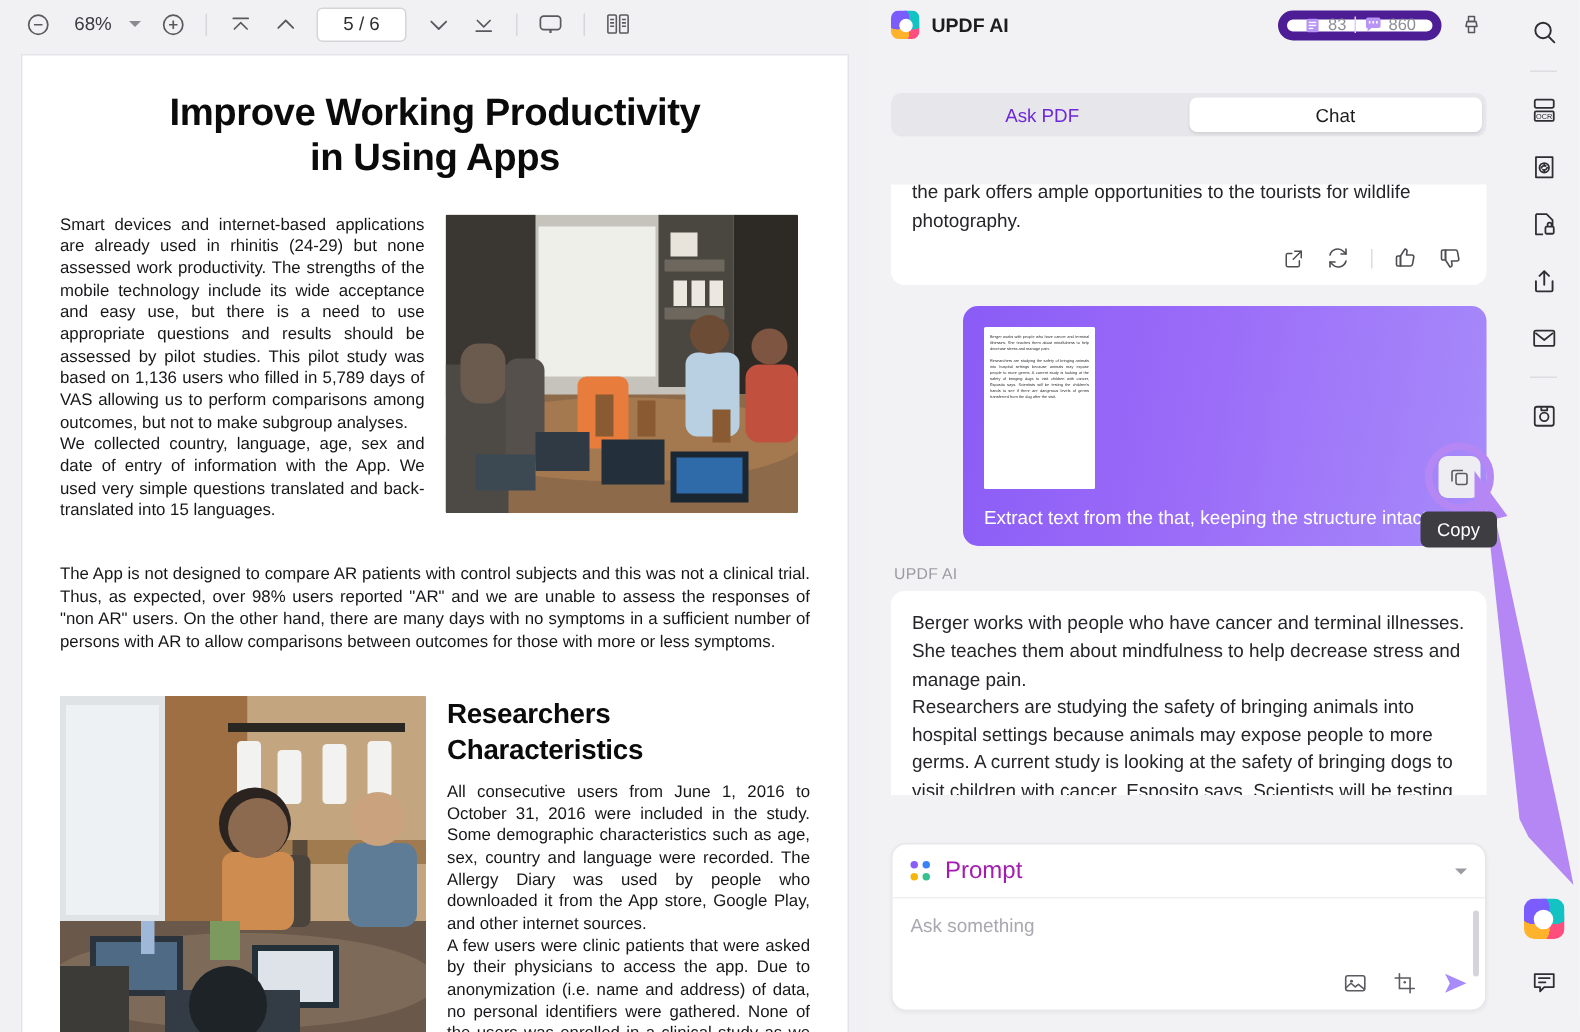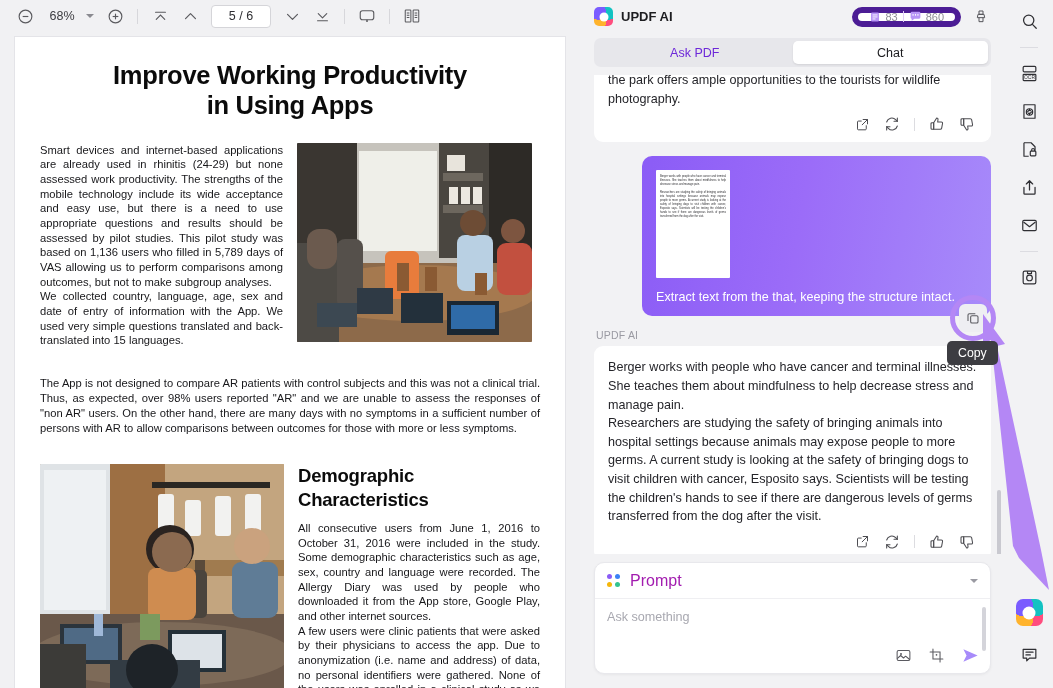--- a/index.html
+++ b/index.html
@@ -70,20 +70,21 @@
     font-weight: bold; font-size: 18.5px; color: #0b0b0b;
     margin-bottom: 9px; letter-spacing: -0.2px;
   }
   .row2 { margin-top: 28px; display: flex; gap: 14px; align-items: flex-start; }
 
   
   .ai-pane {
     width: 473px; height: 688px; background: #f2f2f4;
     display: flex; flex-direction: column; position: relative;
     padding-right: 48px;
+    gap: 24px;
   }
   .ai-header {
     height: 33px; flex: 0 0 33px; display: flex; align-items: center;
     padding: 0 12px 0 14px; gap: 8px;
   }
   .ai-logo {
     width: 19px; height: 19px; border-radius: 5px; flex: 0 0 19px;
     background:
       radial-gradient(circle at 22% 25%, #7a5cff 0 38%, transparent 39%),
       radial-gradient(circle at 78% 25%, #13c2c2 0 38%, transparent 39%),
@@ -384,21 +385,21 @@
               <rect x="128" y="166" width="58" height="42" fill="#243038"></rect>
               <rect x="132" y="170" width="50" height="34" fill="#dde3e8"></rect>
               <rect x="70" y="196" width="90" height="49" fill="#333c44"></rect>
               <circle cx="112" cy="206" r="26" fill="#1e2328"></circle>
               <rect x="0" y="180" width="46" height="65" fill="#3c3b38"></rect>
               <rect x="100" y="150" width="20" height="26" fill="#7c9a5e"></rect>
               <rect x="54" y="150" width="9" height="22" fill="#9fb8d8"></rect>
             </svg>
           </div>
           <div class="col-text">
-            <div class="sec-head">Demographic Characteristics</div>
+            <div class="sec-head">Researchers Characteristics</div>
             <p>All consecutive users from June 1, 2016 to October 31, 2016 were included in the study. Some demographic characteristics such as age, sex, country and language were recorded. The Allergy Diary was used by people who downloaded it from the App store, Google Play, and other internet sources.</p>
             <p>A few users were clinic patients that were asked by their physicians to access the app. Due to anonymization (i.e. name and address) of data, no personal identifiers were gathered. None of the users was enrolled in a clinical study as we aimed to have a real life assessment. There was no specific advertisement or other recruitment campaign</p>
           </div>
         </div>
 
       </div>
     </div>
   </div>
 
   <div class="ai-pane">

